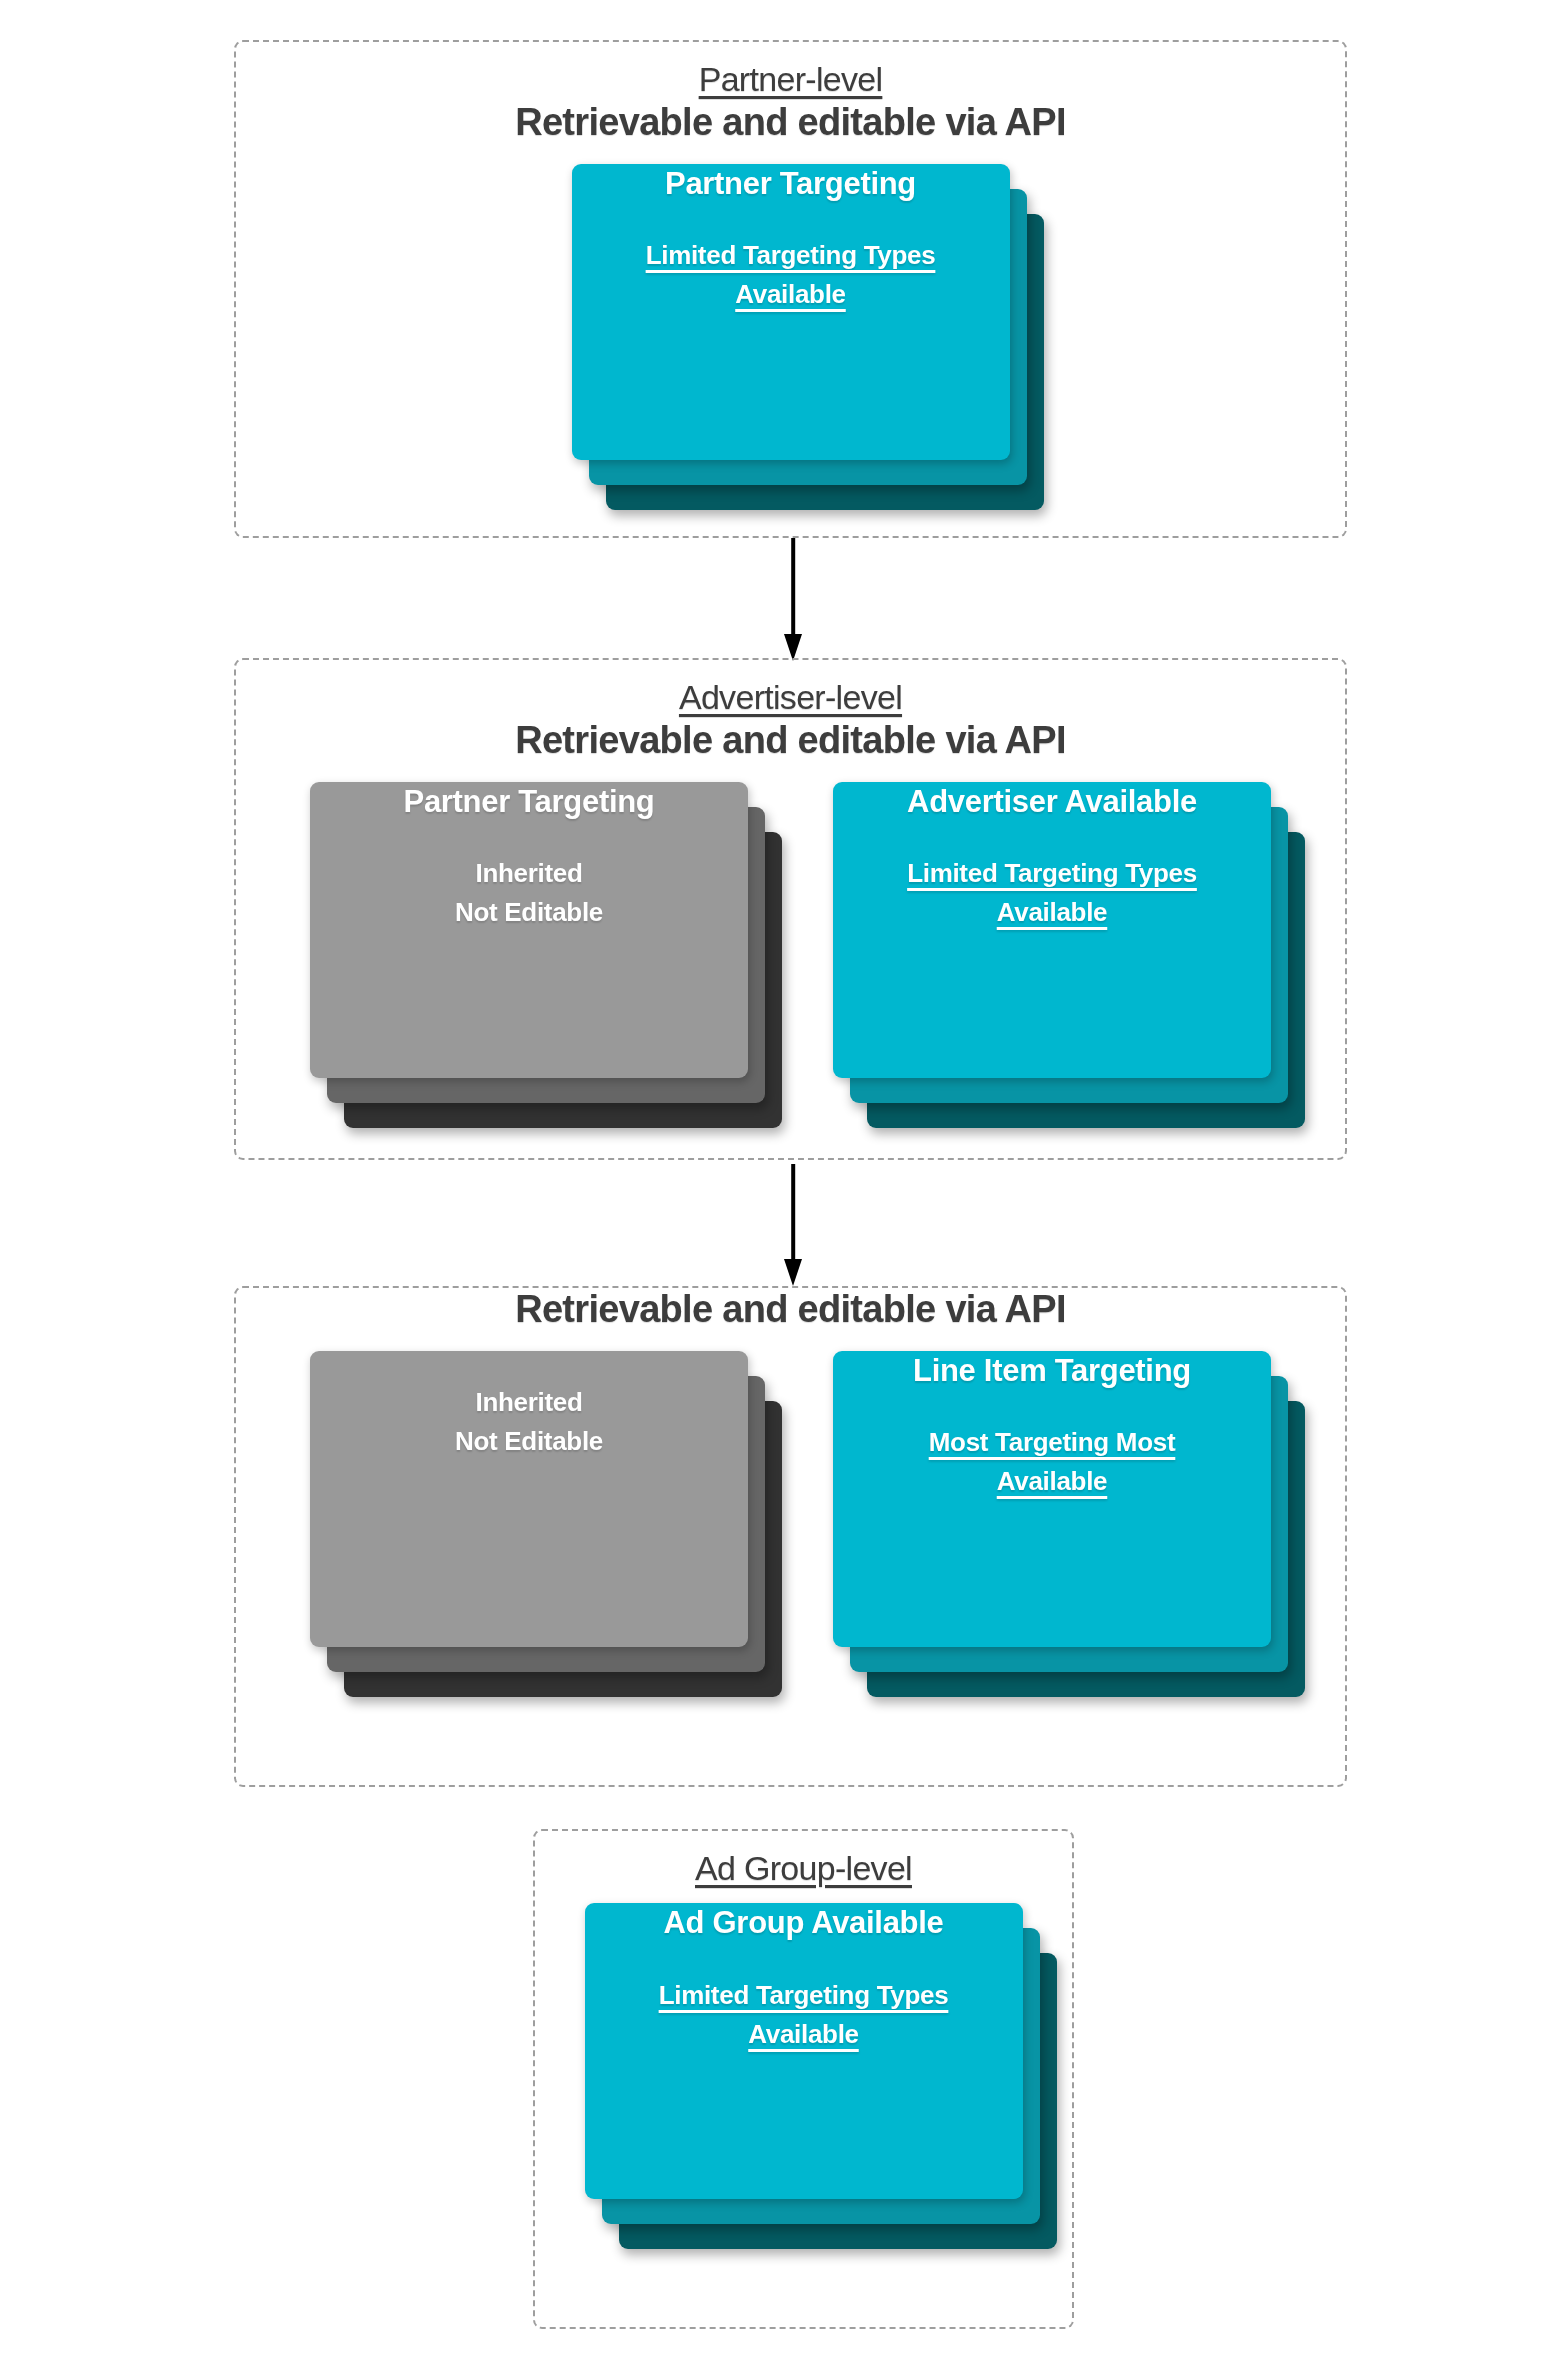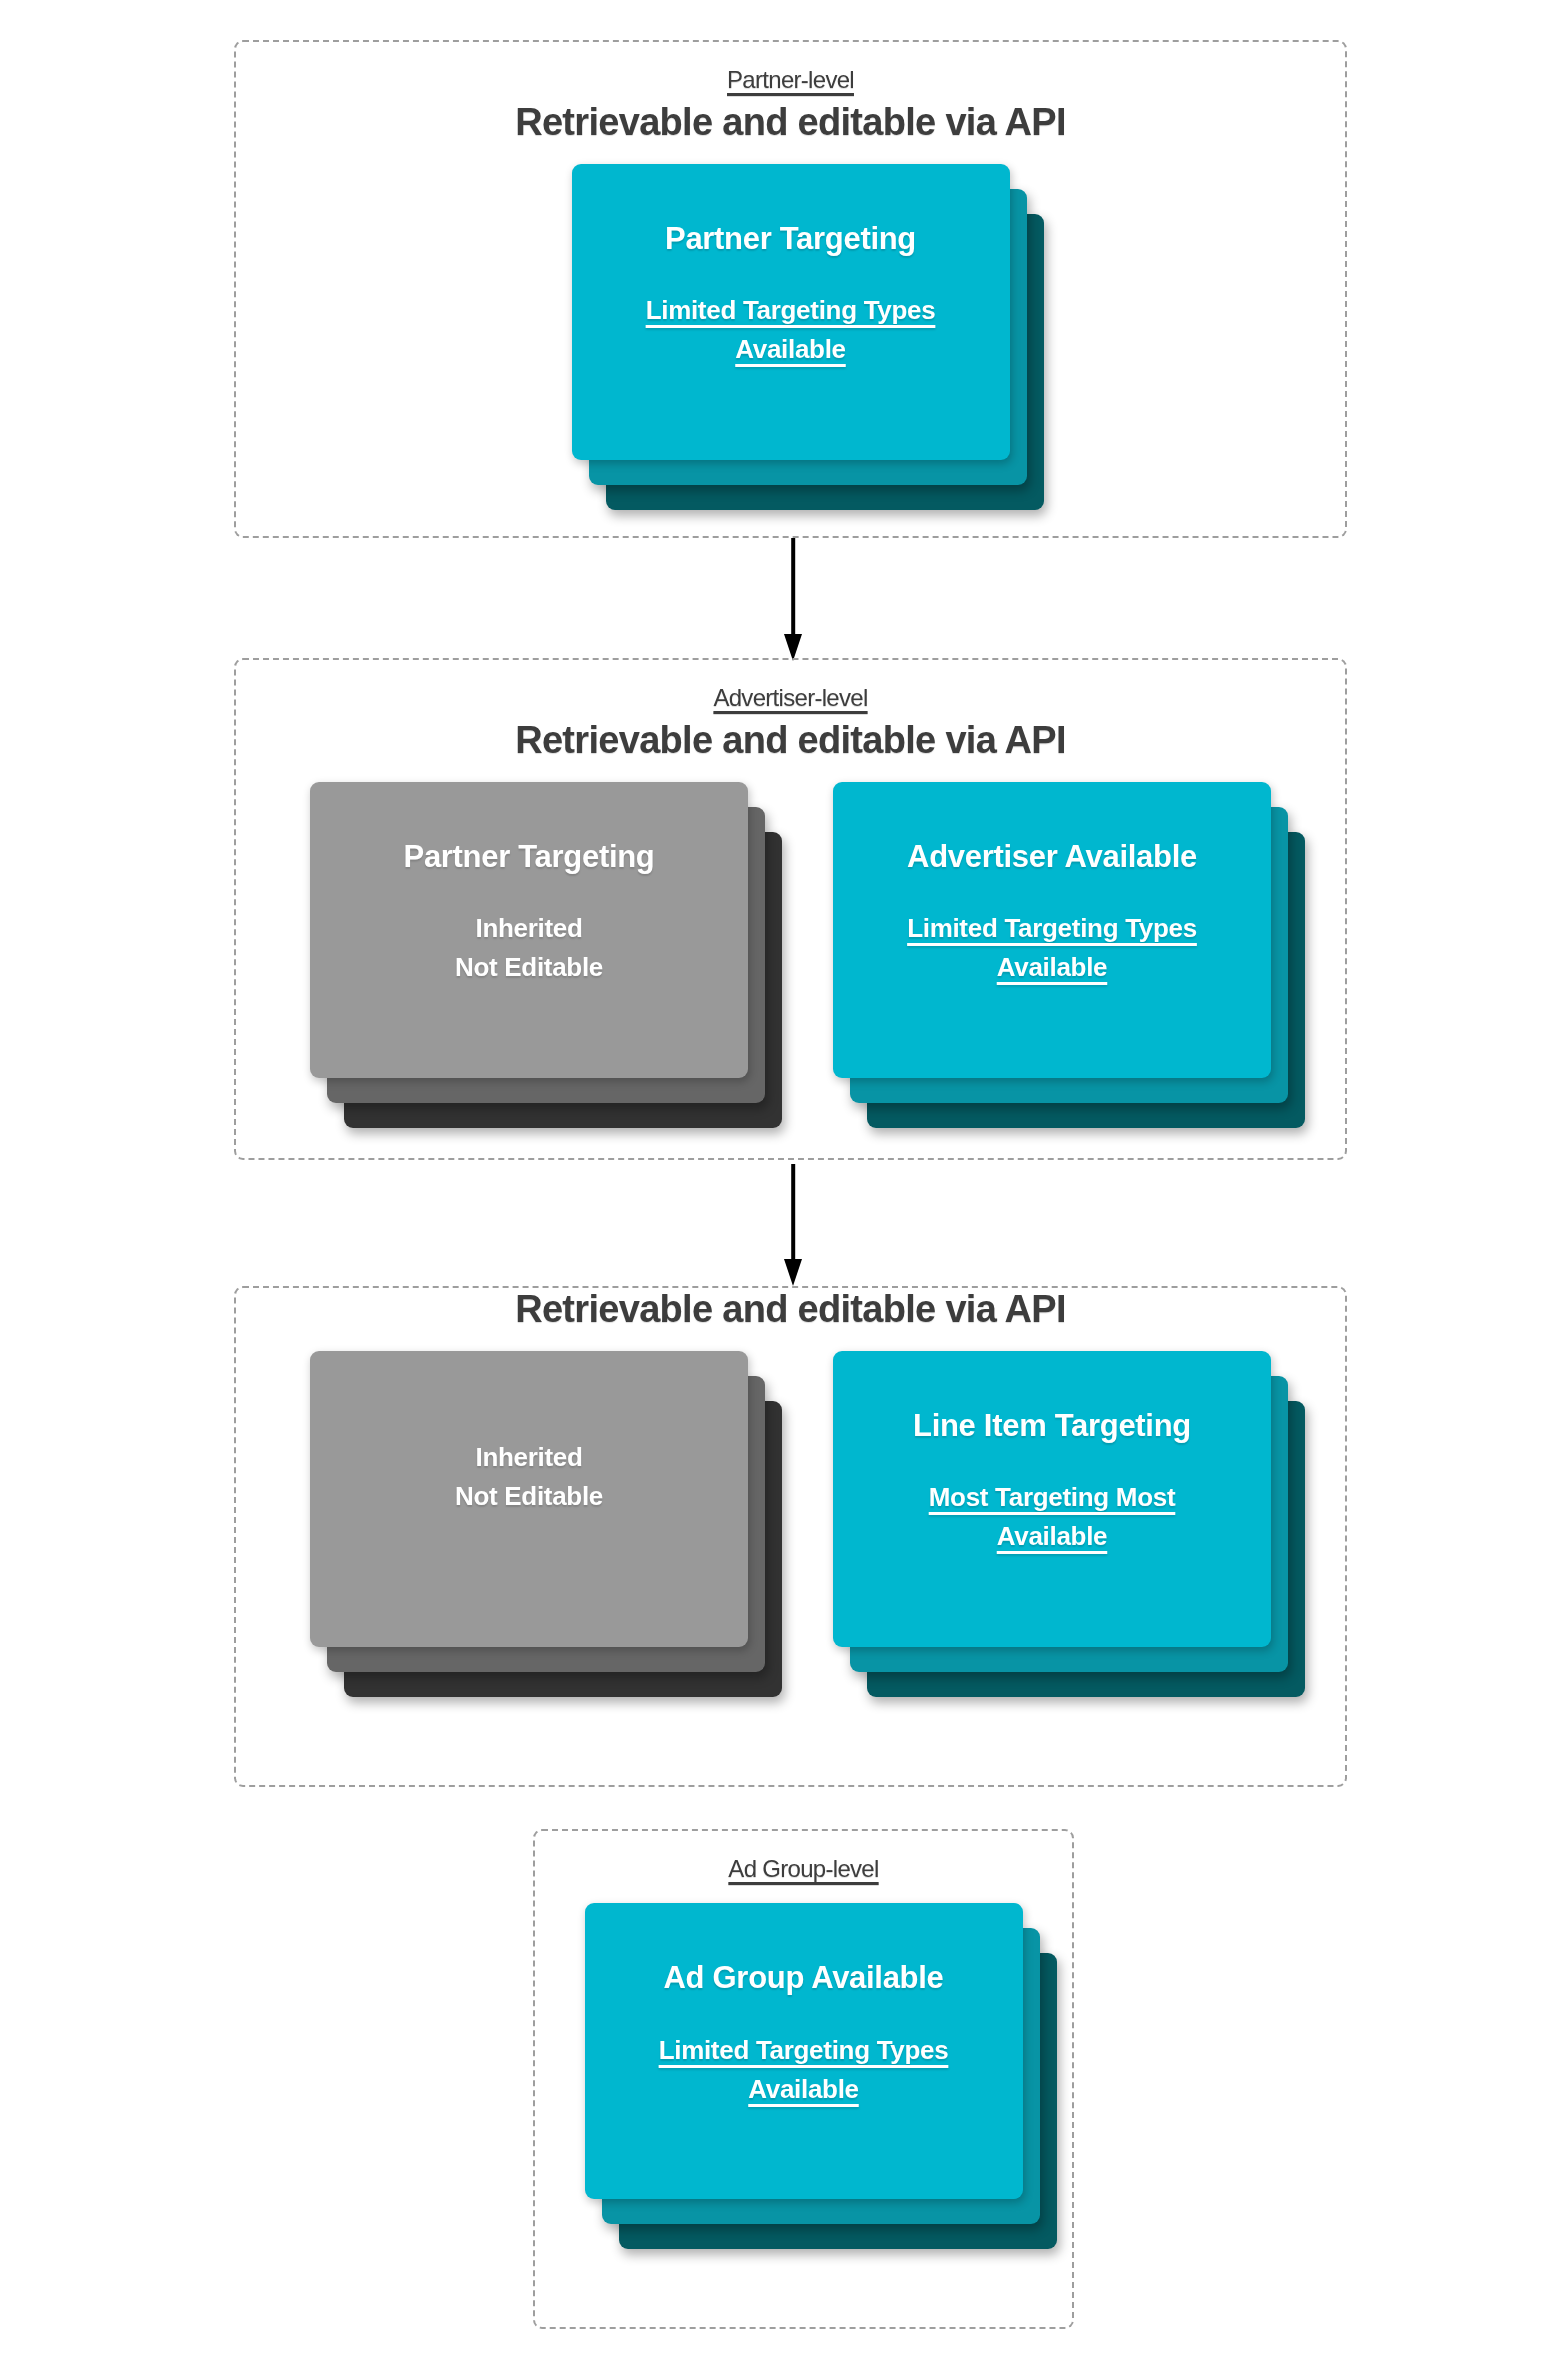--- a/index.html
+++ b/index.html
@@ -16,21 +16,21 @@
   .panel{
     position:absolute; border:2.7px dashed var(--border-color); border-radius:9px;
     box-sizing:border-box; text-align:center;
   }
   .panel-1{left:234px; top:40px;  width:1113px; height:498px;}
   .panel-2{left:234px; top:658px; width:1113px; height:502px;}
   .panel-3{left:234px; top:1286px;width:1113px; height:501px;}
   .panel-4{left:533px; top:1829px;width:541px;  height:500px;}
 
   .panel-title{
-    margin-top:16px; font-size:24px; font-weight:400; color:var(--header-text);
+    margin-top:16px; font-size:34px; font-weight:400; color:var(--header-text);
     letter-spacing:-0.7px; line-height:43px; text-shadow:0 0.9px 0.9px rgba(0,0,0,0.15);
   }
   .panel-title .u{
     text-decoration:underline; text-decoration-thickness:2.7px; text-underline-offset:5.4px;
   }
   .panel-sub{
     font-size:38px; font-weight:700; color:var(--header-text); letter-spacing:-0.7px;
     line-height:43px; text-shadow:0 0.9px 0.9px rgba(0,0,0,0.15);
   }
   .panel-sub.red{color:var(--red-text); text-shadow:none;}
@@ -41,21 +41,21 @@
 
   .stack{position:relative; width:438px; height:296px; flex:0 0 auto;}
   .layer{
     position:absolute; width:438px; height:296px; border-radius:9px;
     box-shadow:2.7px 5.4px 10.7px rgba(0,0,0,0.3);
   }
   .layer.mid {left:17px; top:25px;}
   .layer.back{left:34px; top:50px;}
   .card{
     position:absolute; left:0; top:0; width:438px; height:296px; border-radius:9px;
-    box-sizing:border-box; padding-top:55px; color:#ffffff;
+    box-sizing:border-box; color:#ffffff;
     box-shadow:1.8px 3.6px 9px rgba(0,0,0,0.22);
   }
   .stack.teal .card {background:var(--teal-front);}
   .stack.teal .mid  {background:var(--teal-mid);}
   .stack.teal .back {background:var(--teal-back);}
   .stack.gray .card {background:var(--gray-front);}
   .stack.gray .mid  {background:var(--gray-mid);}
   .stack.gray .back {background:var(--gray-back);}
 
   .card-title{

